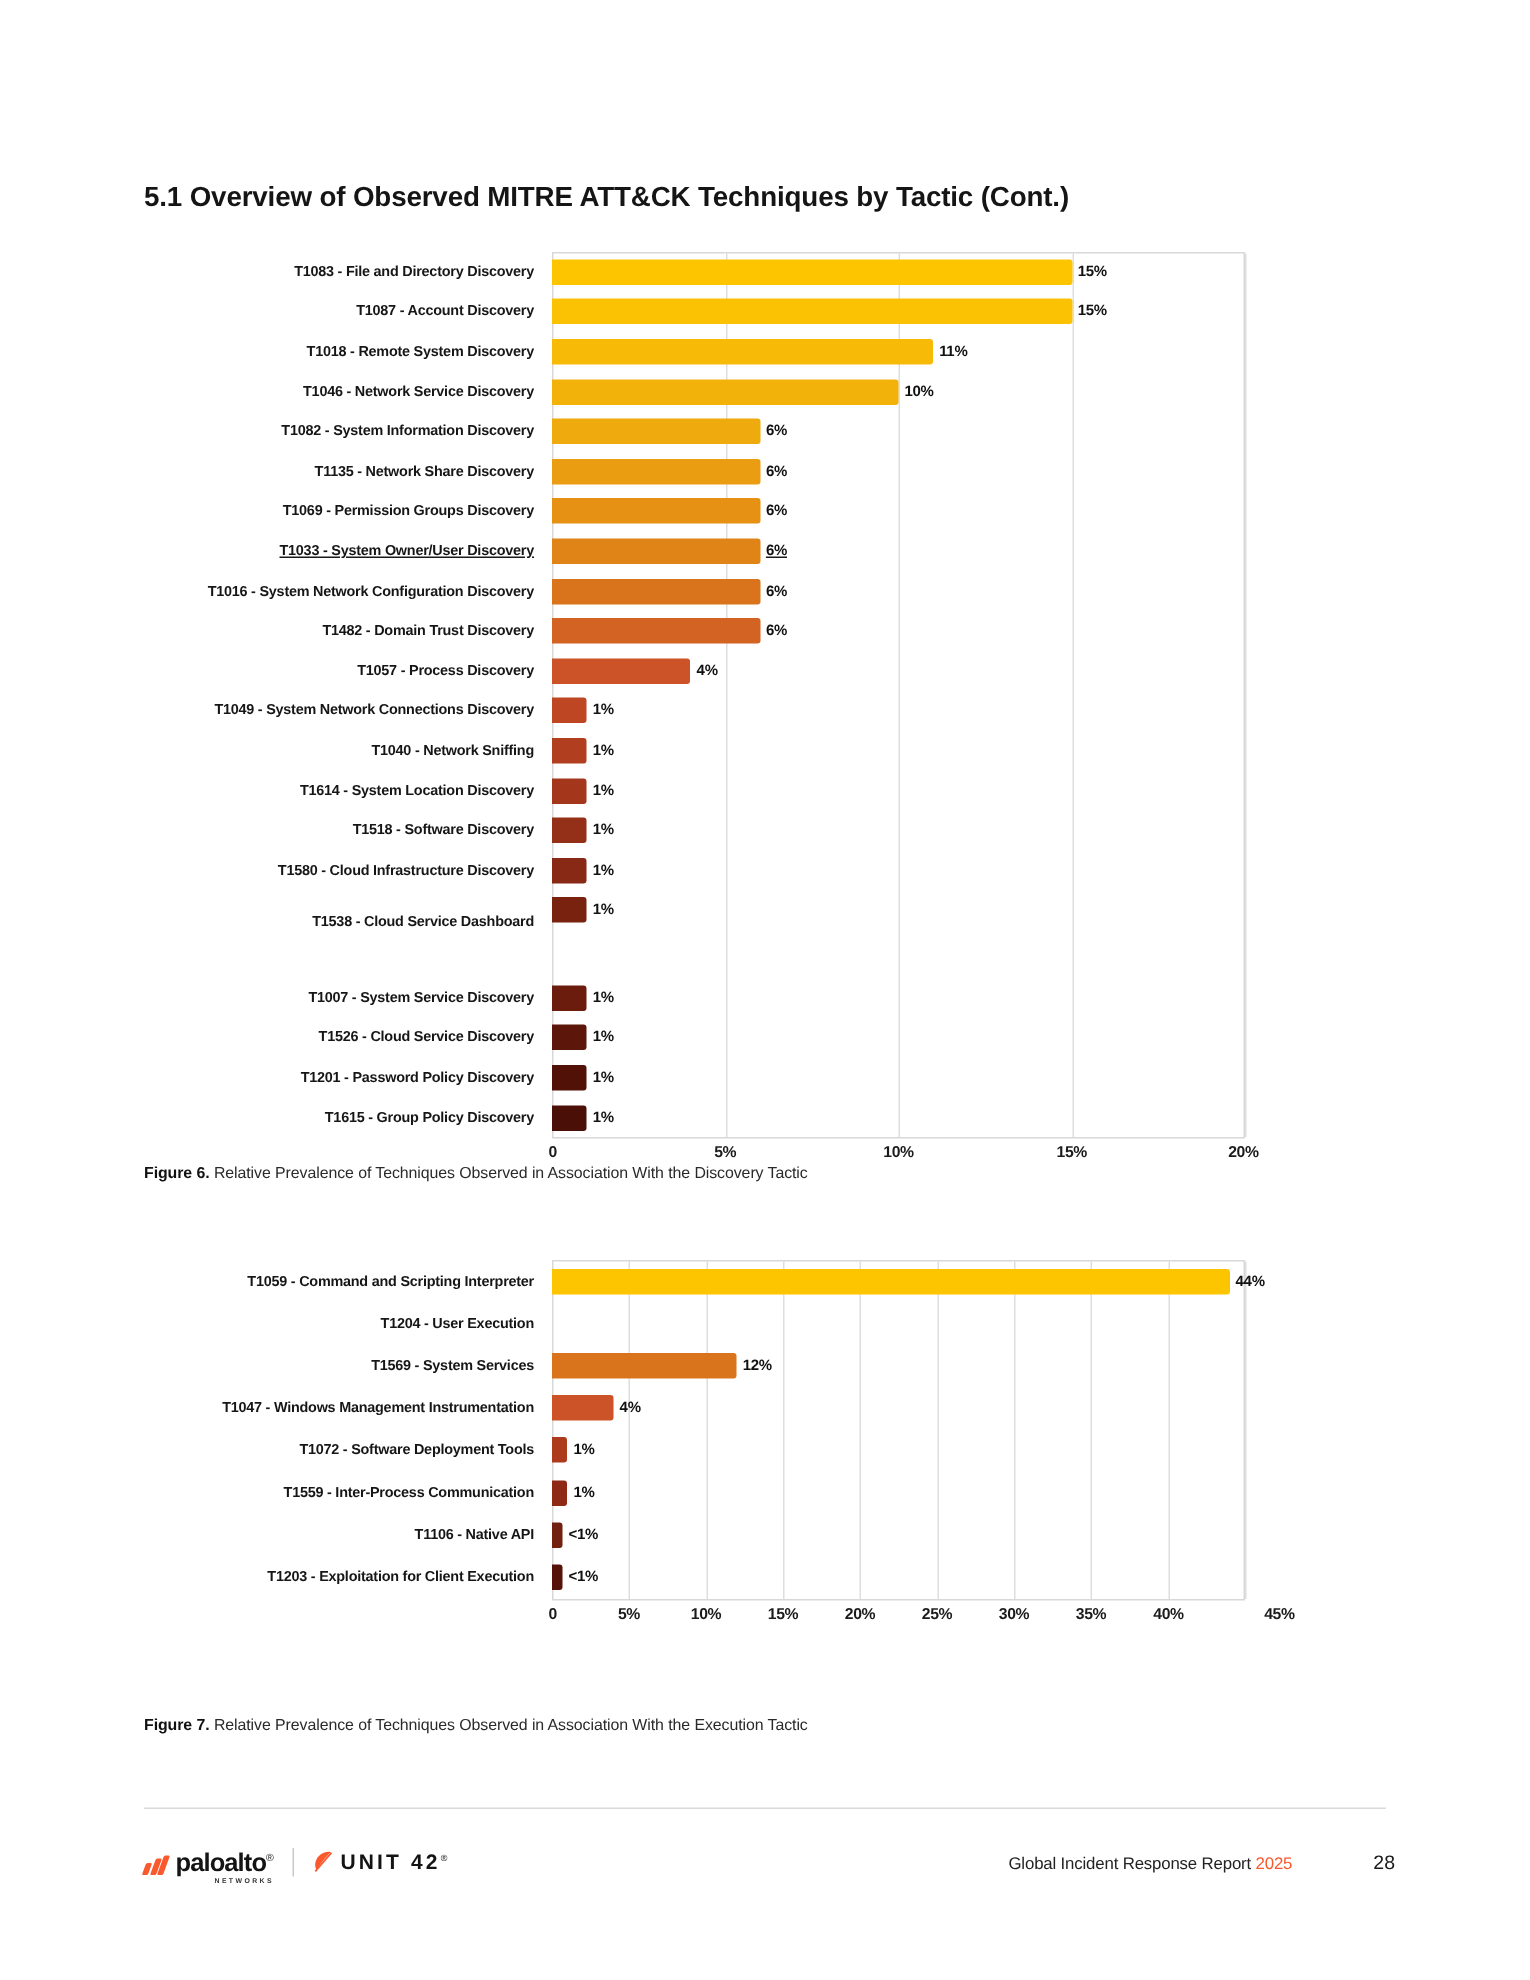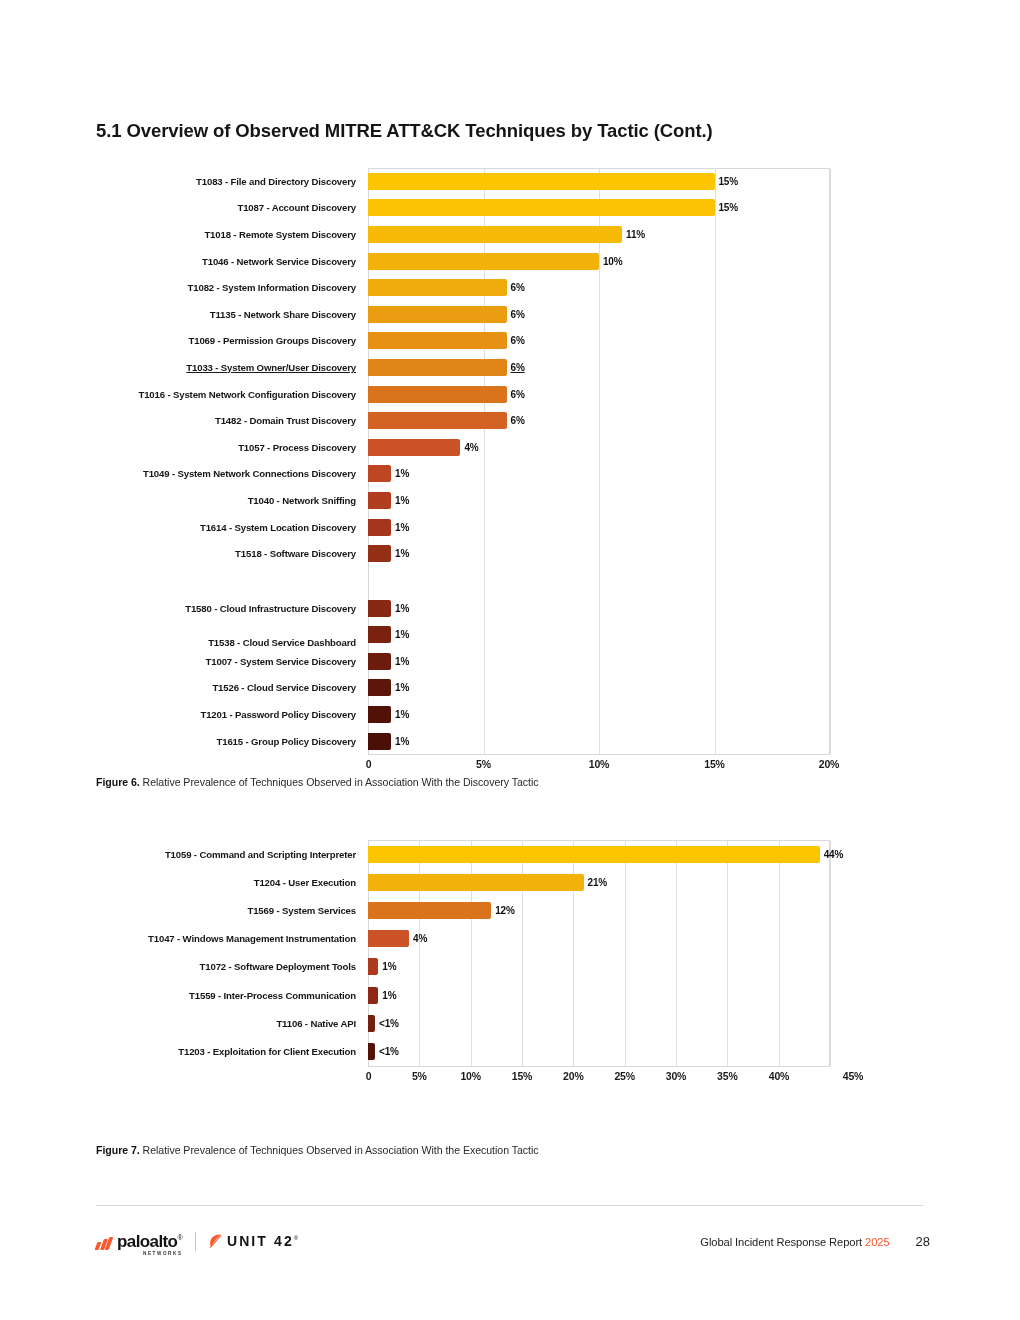--- a/index.html
+++ b/index.html
@@ -244,20 +244,21 @@
     font-size: 11.2px;
     color: #232323;
     letter-spacing: -0.1px;
   }
   .footer-year {
     color: #FA582D;
   }
   .footer-page {
     font-size: 13px;
     color: #1a1a1a;
+    margin-left: 28px;
   }
 </style>
 </head>
 <body>
 
 <div class="page">
 
   <div class="section-title">5.1 Overview of Observed MITRE ATT&amp;CK Techniques by Tactic (Cont.)</div>
 
   <div class="chart-block" id="chart-1" style="top:168px; width:766px;">
@@ -366,35 +367,35 @@
             <span class="bar-value">1%</span>
           </div>
         </div>
         <div class="chart-row" style="height: 26.6px;">
           <div class="row-label">T1518 - Software Discovery</div>
           <div class="row-plot bar-wrap">
             <div class="bar" style="width: 23.1px; background: rgb(149, 48, 24);"></div>
             <span class="bar-value">1%</span>
           </div>
         </div>
-        <div class="chart-row" style="height: 26.6px; margin-top: 28px;">
+        <div class="chart-row" style="height: 26.6px;">
           <div class="row-label">T1580 - Cloud Infrastructure Discovery</div>
           <div class="row-plot bar-wrap">
             <div class="bar" style="width: 23.1px; background: rgb(135, 41, 20);"></div>
             <span class="bar-value">1%</span>
           </div>
         </div>
         <div class="chart-row" style="height: 26.6px; align-items: flex-end;">
           <div class="row-label">T1538 - Cloud Service Dashboard</div>
           <div class="row-plot bar-wrap">
             <div class="bar" style="width: 23.1px; background: rgb(121, 34, 16);"></div>
             <span class="bar-value">1%</span>
           </div>
         </div>
-        <div class="chart-row" style="height: 26.6px;">
+        <div class="chart-row" style="height: 26.6px; margin-top: 32px;">
           <div class="row-label">T1007 - System Service Discovery</div>
           <div class="row-plot bar-wrap">
             <div class="bar" style="width: 23.1px; background: rgb(107, 28, 13);"></div>
             <span class="bar-value">1%</span>
           </div>
         </div>
         <div class="chart-row" style="height: 26.6px;">
           <div class="row-label">T1526 - Cloud Service Discovery</div>
           <div class="row-plot bar-wrap">
             <div class="bar" style="width: 23.1px; background: rgb(93, 22, 10);"></div>
@@ -445,24 +446,20 @@
         </div>
         <div class="chart-row" style="height: 28.2px;">
           <div class="row-label">T1059 - Command and Scripting Interpreter</div>
           <div class="row-plot bar-wrap">
             <div class="bar" style="width: 451.733px; background: rgb(253, 197, 0);"></div>
             <span class="bar-value">44%</span>
           </div>
         </div>
         <div class="chart-row" style="height: 28.2px;">
           <div class="row-label">T1204 - User Execution</div>
-          <div class="row-plot bar-wrap">
-            <div class="bar" style="width: 215.6px; background: rgb(243, 178, 10);"></div>
-            <span class="bar-value">21%</span>
-          </div>
         </div>
         <div class="chart-row" style="height: 28.2px;">
           <div class="row-label">T1569 - System Services</div>
           <div class="row-plot bar-wrap">
             <div class="bar" style="width: 123.2px; background: rgb(217, 116, 29);"></div>
             <span class="bar-value">12%</span>
           </div>
         </div>
         <div class="chart-row" style="height: 28.2px;">
           <div class="row-label">T1047 - Windows Management Instrumentation</div>

